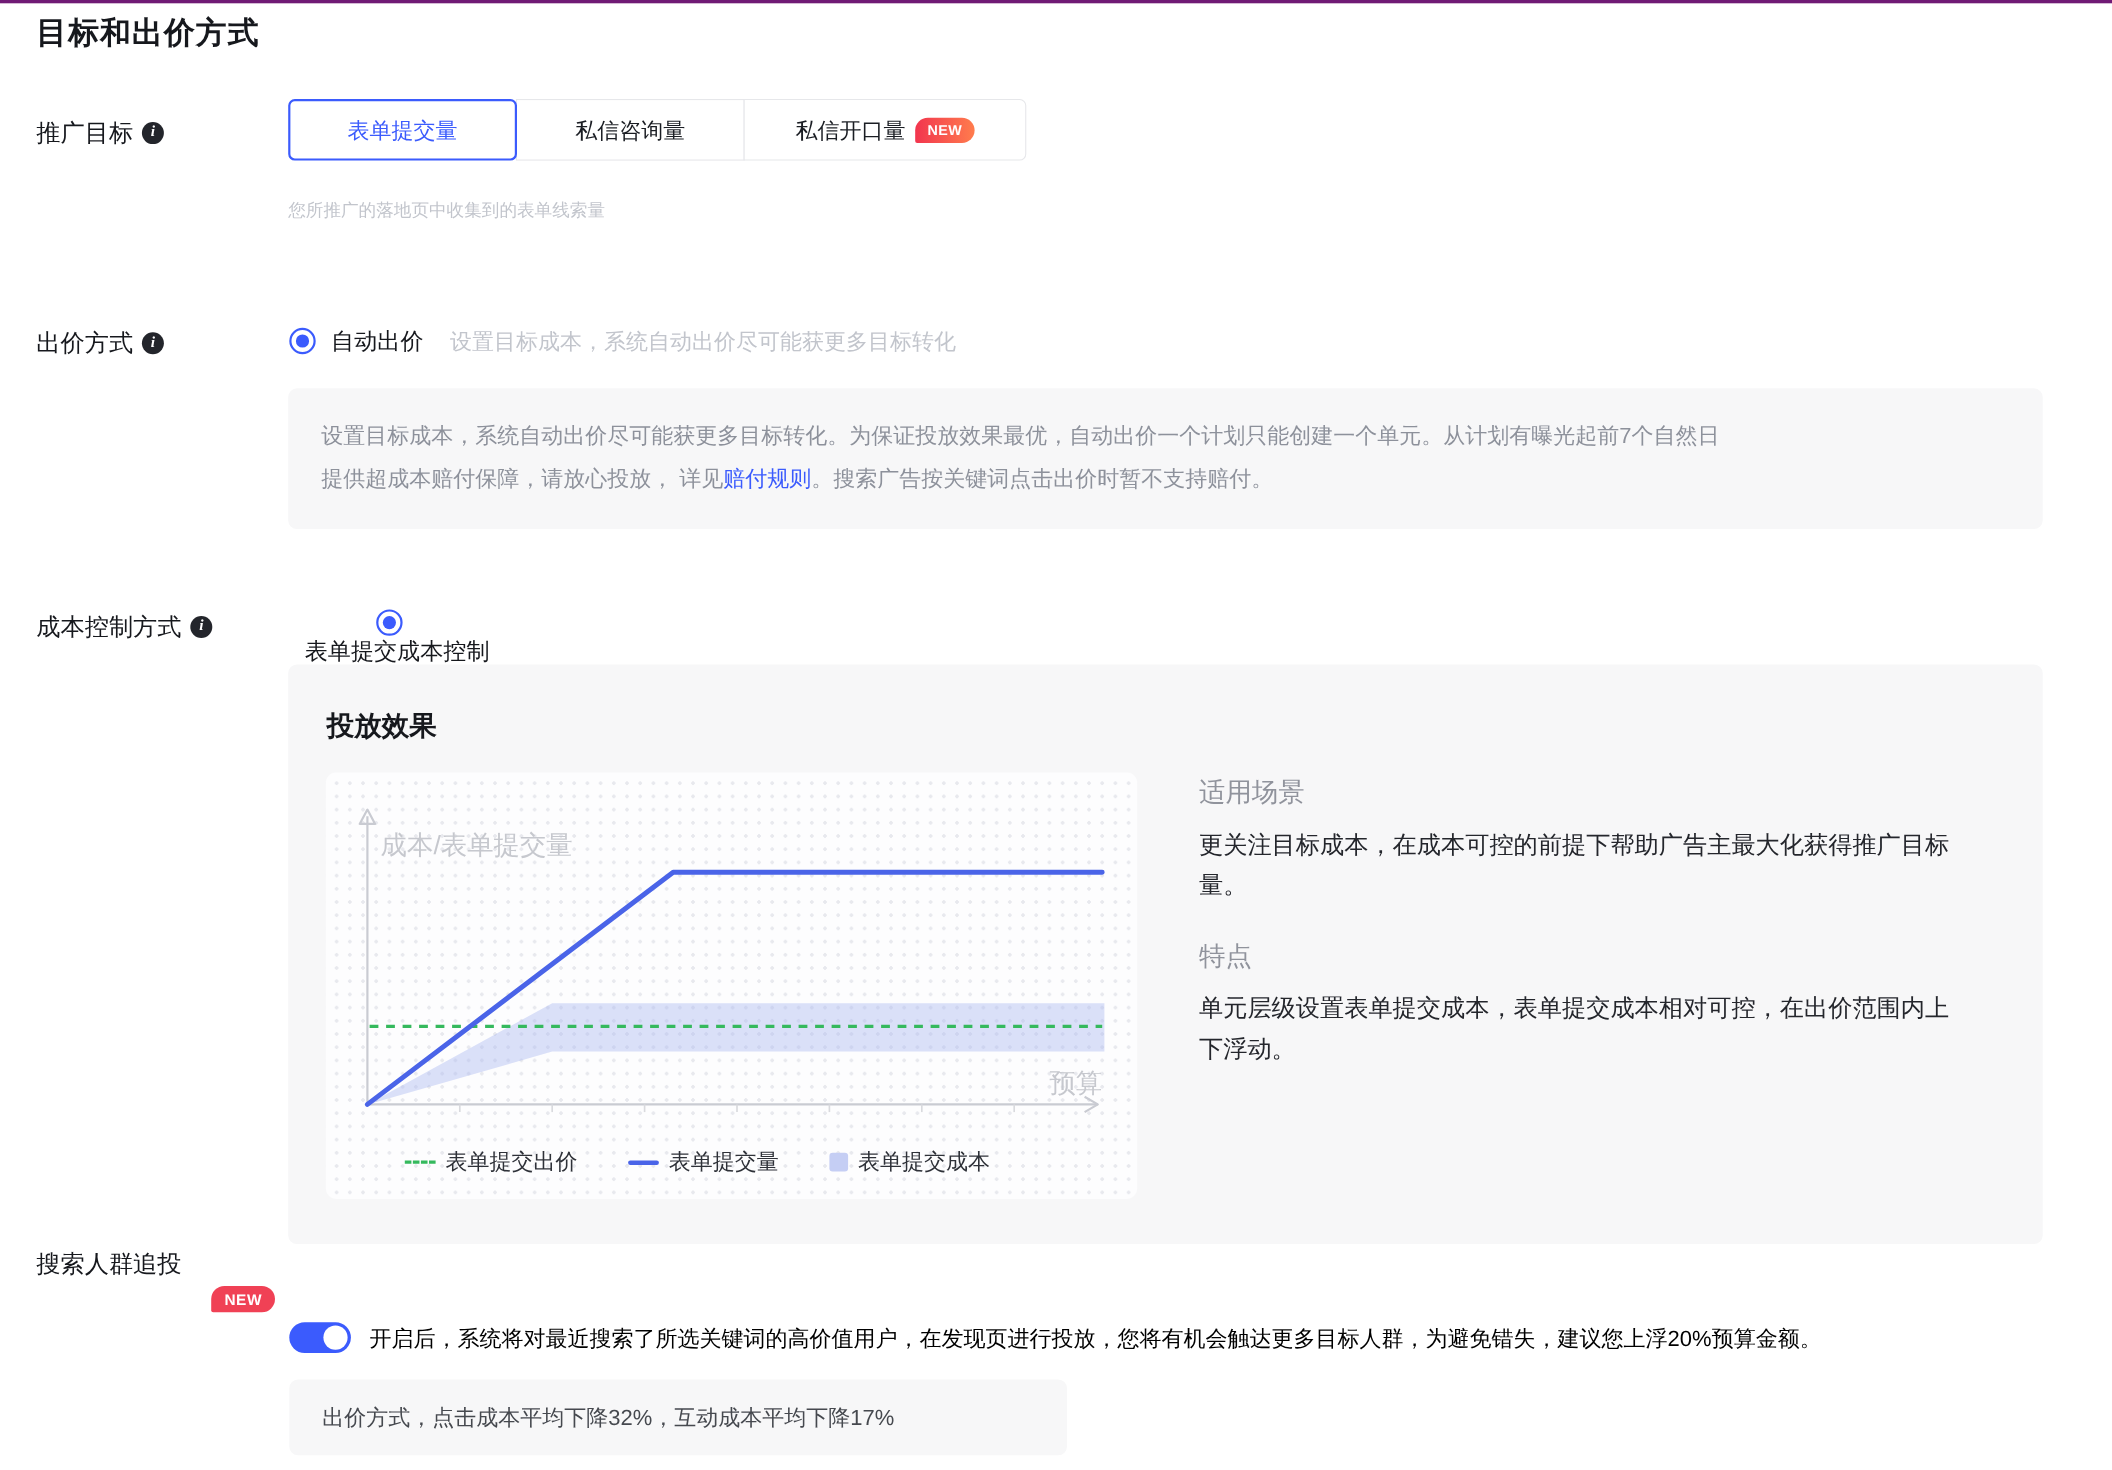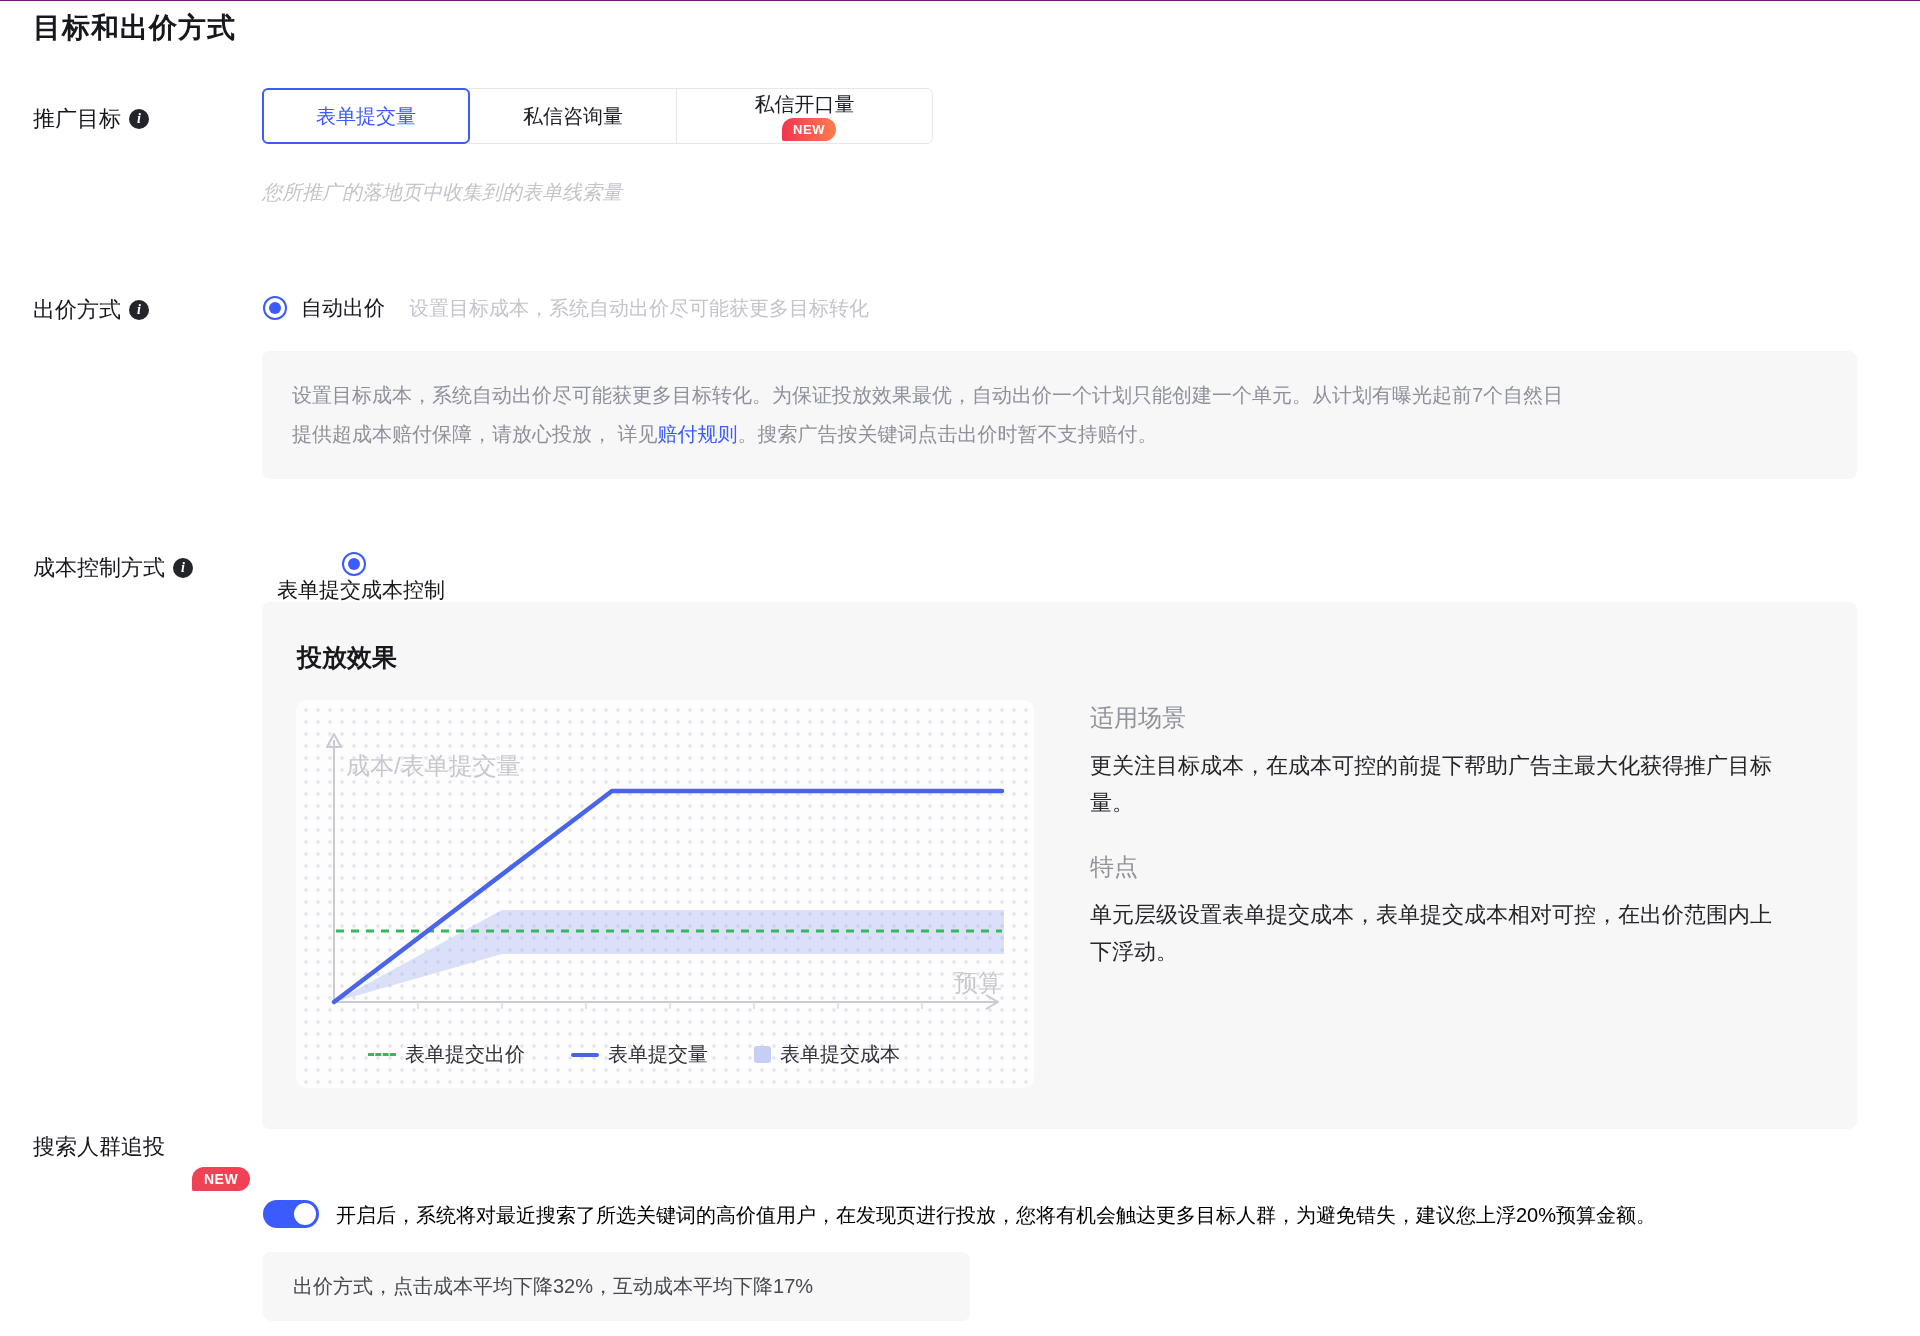--- a/index.html
+++ b/index.html
@@ -1,32 +1,32 @@
 <!DOCTYPE html>
 <html><head>
 <meta charset="utf-8">
 <style>
   * { margin:0; padding:0; box-sizing:border-box; }
   body { font-family:"Liberation Sans",sans-serif; background:#fff; }
-  .page { position:relative; width:1920px; height:1336px; background:#fff; border-top:1px solid #701a75; overflow:hidden; }
+  .page { position:relative; width:1920px; height:1336px; background:#fff; border-top:3px solid #701a75; overflow:hidden; }
 
   .page-title { position:absolute; left:33px; top:8px; font-size:28px; font-weight:700; color:#16181d; letter-spacing:1px; }
 
   .row-label { position:absolute; left:33px; display:flex; align-items:center; gap:8px; font-size:22px; font-weight:500; color:#16181d; }
   .info-icon { width:20px; height:20px; border-radius:50%; background:#23252b; color:#fff; display:inline-flex; align-items:center; justify-content:center; font-family:"Liberation Serif",serif; font-style:italic; font-weight:700; font-size:14px; cursor:pointer; }
 
   
   .tab-group { position:absolute; left:262px; top:87px; display:flex; height:56px; }
   .tab { width:208px; height:56px; display:flex; align-items:center; justify-content:center; background:#fff; border:1px solid #e6e7ea; font-size:20px; color:#1a1d23; cursor:pointer; margin-left:-1px; position:relative; }
   .tab:first-child { margin-left:0; border-radius:6px 0 0 6px; }
-  .tab:last-child { border-radius:0 6px 6px 0;flex-direction:column; }
+  .tab:last-child { border-radius:0 6px 6px 0; }
   .tab.wide { width:257px; }
   .tab.active { border:2px solid #3b5bfd; color:#3b5bfd; font-weight:500; border-radius:6px; z-index:2; }
   .badge-grad { margin-left:9px; padding:4px 11px; border-radius:13px 13px 13px 2px; background:linear-gradient(90deg,#f2354e,#ff7c4d); color:#fff; font-size:13px; font-weight:700; letter-spacing:.5px; }
-  .tab-helper { position:absolute; left:262px; top:178px; font-size:20px; color:#c2c5cc;font-style:italic; }
+  .tab-helper { position:absolute; left:262px; top:178px; font-size:16px; color:#c2c5cc; }
 
   
   .radio-row { position:absolute; display:flex; align-items:center; }
   .radio { width:24px; height:24px; border-radius:50%; background:#fff; border:2.5px solid #3b5bfd; display:inline-flex; align-items:center; justify-content:center; flex:none; cursor:pointer; }
   .radio .dot { width:12px; height:12px; border-radius:50%; background:#3b5bfd; }
   .radio.off { border:2px solid #d8dade; }
   .radio-label { margin-left:14px; font-size:21px; color:#16181d; font-weight:500; cursor:pointer; }
   .radio-desc { margin-left:24px; font-size:20px; color:#c2c5cc;font-family:Liberation Serif, serif; }
 
   

